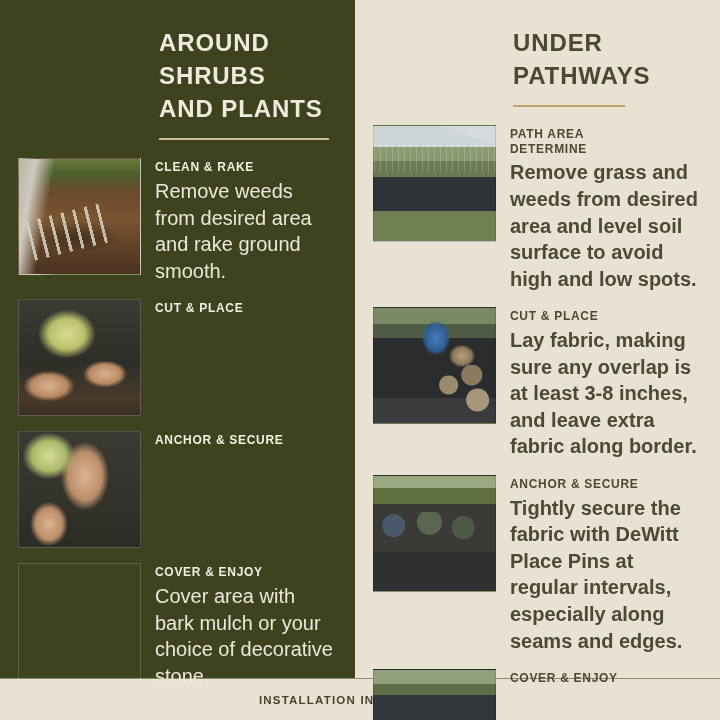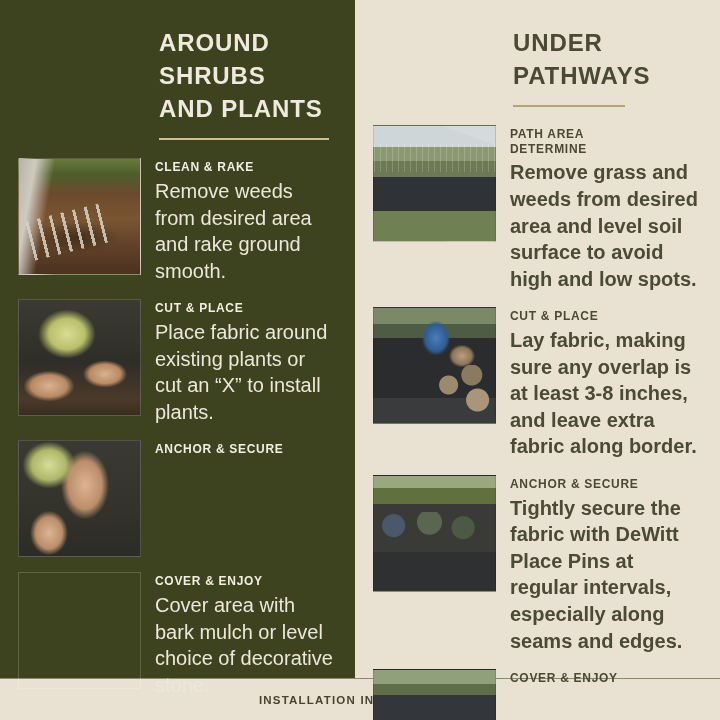--- a/index.html
+++ b/index.html
@@ -235,36 +235,35 @@
             <div class="step-body">
               <div class="step-title">CLEAN &amp; RAKE</div>
               <div class="step-text">Remove weeds from desired area and rake ground smooth.</div>
             </div>
           </div>
 
           <div class="step">
             <div class="thumb ph-cut"></div>
             <div class="step-body">
               <div class="step-title">CUT &amp; PLACE</div>
-              <div class="step-text">Place fabric around existing plants or cut an “X” to install plants.</div>
             </div>
           </div>
 
           <div class="step">
             <div class="thumb ph-anchor"></div>
             <div class="step-body">
               <div class="step-title">ANCHOR &amp; SECURE</div>
             </div>
           </div>
 
           <div class="step">
             <div class="thumb ph-cover"></div>
             <div class="step-body">
               <div class="step-title">COVER &amp; ENJOY</div>
-              <div class="step-text">Cover area with bark mulch or level choice of decorative stone.</div>
+              <div class="step-text">Cover area with bark mulch or your choice of decorative stone.</div>
             </div>
           </div>
 
         </div>
       </div>
     </div>
 
     <div class="col col-right">
       <div class="col-inner">
         <div class="col-title">

